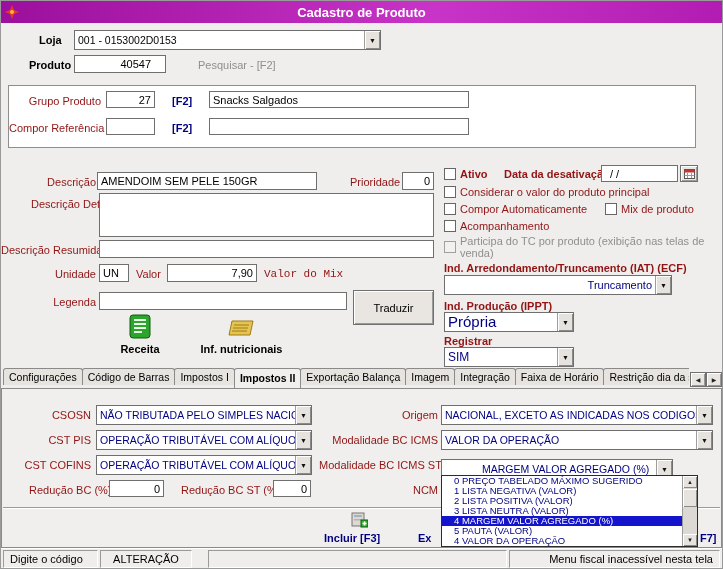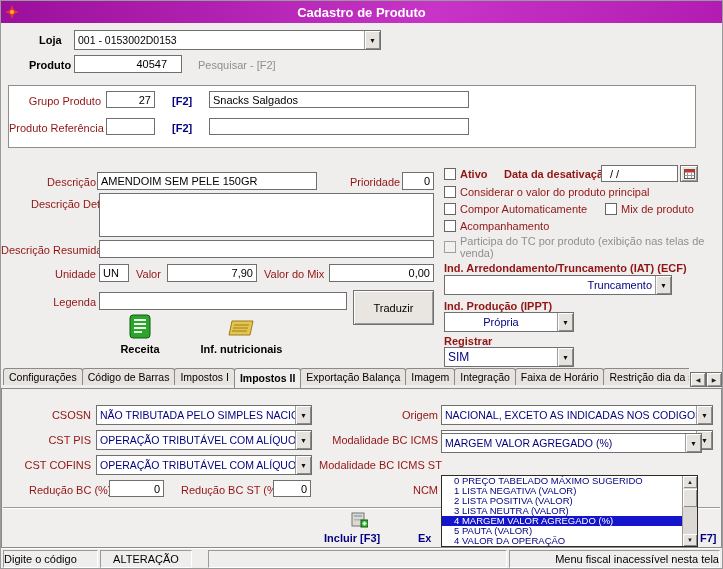--- a/index.html
+++ b/index.html
@@ -59,21 +59,21 @@
   .dditem { height:10px; line-height:10px; font-size:9.5px; color:#000080; padding-left:12px; white-space:nowrap; overflow:hidden; }
   .dditem.sel { background:#1414cc; color:#fff; }
   .ddsb { position:absolute; right:0; top:0; bottom:0; width:15px; background:#dcd9d5; border-left:1px solid #9a9a9a; }
   .sbbtn { position:absolute; left:0; width:14px; height:12px; background:#e6e3df;
     box-shadow:inset 1px 1px 0 #fff, inset -1px -1px 0 #8a8a8a;
     font-size:6px; display:flex; align-items:center; justify-content:center; color:#222; }
   .sbthumb { position:absolute; left:0; top:13px; width:14px; height:18px; background:#e6e3df;
     box-shadow:inset 1px 1px 0 #fff, inset -1px -1px 0 #8a8a8a; }
   .statusbar { position:absolute; left:0; top:547px; width:721px; height:21px; background:#f0eeec; border-top:1px solid #fff; }
   .seg { position:absolute; top:1px; height:18px; border:1px solid; border-color:#9a9a9a #fff #fff #9a9a9a;
-    line-height:16px; padding:0 0; background:#f0eeec; white-space:nowrap; overflow:hidden; font-size:11px; }
+    line-height:16px; padding:0 6px; background:#f0eeec; white-space:nowrap; overflow:hidden; font-size:11px; }
 </style>
 </head>
 <body>
 
 <div id="window">
 
   <div class="abs titlebar">
     <svg class="appicon" width="14" height="14" viewBox="0 0 14 14">
       <polygon points="7,0 9,5 14,7 9,9 7,14 5,9 0,7 5,5" fill="#e23a2a"></polygon>
       <circle cx="7" cy="7" r="2" fill="#ffb23a"></circle>
@@ -81,52 +81,51 @@
     <span>Cadastro de Produto</span>
   </div>
 
   <div class="abs lbl black bold" style="left:38px;top:33px;">Loja</div>
   <div class="combo" style="left:73px;top:29px;width:307px;">
     <span class="val black">001 - 0153002D0153</span>
     <span class="arrowbtn">▼</span>
   </div>
 
   <div class="abs lbl black bold" style="left:28px;top:58px;">Produto</div>
-  <input class="field rt" style="left: 73px; top: 54px; width: 108px; padding-right: 14px;" value="40547">
+  <input class="field rt" style="left: 73px; top: 54px; width: 92px; padding-right: 14px;" value="40547">
   <div class="abs gray" style="left:197px;top:58px;">Pesquisar - [F2]</div>
 
   <div class="groupbox">
     <div class="abs lbl rt" style="left:8px;top:9px;width:84px;">Grupo Produto</div>
     <input class="field rt" style="left: 97px; top: 5px; width: 49px; height: 17px;" value="27">
     <div class="abs navy bold" style="left:163px;top:9px;">[F2]</div>
     <input class="field" style="left: 200px; top: 5px; width: 260px; height: 17px;" value="Snacks Salgados">
 
-    <div class="abs lbl rt" style="left:0px;top:36px;width:92px;">Produto Referência</div>
+    <div class="abs lbl rt" style="left:0px;top:36px;width:92px;">Compor Referência</div>
     <input class="field rt" style="left: 97px; top: 32px; width: 49px; height: 17px;" value="">
     <div class="abs navy bold" style="left:163px;top:36px;">[F2]</div>
     <input class="field" style="left: 200px; top: 32px; width: 260px; height: 17px;" value="">
   </div>
 
   <div class="abs lbl rt" style="left:30px;top:175px;width:65px;">Descrição</div>
   <input class="field" style="left: 96px; top: 171px; width: 220px;" value="AMENDOIM SEM PELE 150GR">
   <div class="abs lbl" style="left:349px;top:175px;">Prioridade</div>
   <input class="field rt" style="left: 401px; top: 171px; width: 32px;" value="0">
 
   <div class="abs lbl rt" style="left:30px;top:197px;width:65px;line-height:13px;">Descrição Detalhada</div>
   <textarea class="field" style="left: 98px; top: 192px; width: 335px; height: 44px;"></textarea>
 
   <div class="abs lbl rt" style="left:0px;top:243px;width:95px;">Descrição Resumida</div>
   <input class="field" style="left: 98px; top: 239px; width: 335px;" value="">
 
   <div class="abs lbl rt" style="left:50px;top:267px;width:45px;">Unidade</div>
   <input class="field" style="left: 98px; top: 263px; width: 30px;" value="UN">
   <div class="abs lbl" style="left:135px;top:267px;">Valor</div>
   <input class="field rt" style="left: 166px; top: 263px; width: 90px;" value="7,90">
-  <div class="abs lbl" style="left:263px;top:267px;">Valor do Mix</div>
-  <input class="field rt" style="left: 328px; top: 263px; width: 105px;" value="0,00">
+  <div class="abs lbl" style="left:263px;top:267px;font-family:Liberation Mono, monospace;">Valor do Mix</div>
 
   <div class="abs lbl rt" style="left:50px;top:295px;width:45px;">Legenda</div>
   <input class="field" style="left: 98px; top: 291px; width: 248px;" value="">
   <div class="pushbtn" style="left:352px;top:289px;width:81px;height:35px;">Traduzir</div>
 
   <svg class="abs" style="left:128px;top:313px;" width="22" height="25" viewBox="0 0 22 25">
     <rect x="1" y="1" width="20" height="23" rx="3" fill="#2ca52c" stroke="#0c5c0c"></rect>
     <rect x="5" y="5" width="12" height="2" fill="#eaffea"></rect>
     <rect x="5" y="9" width="12" height="2" fill="#eaffea"></rect>
     <rect x="5" y="13" width="12" height="2" fill="#eaffea"></rect>
@@ -171,21 +170,21 @@
   <div class="abs gray" style="left:459px;top:234px;width:252px;line-height:12px;white-space:normal;">Participa do TC por produto (exibição nas telas de venda)</div>
 
   <div class="abs lbl bold" style="left:443px;top:261px;">Ind. Arredondamento/Truncamento (IAT) (ECF)</div>
   <div class="combo" style="left:443px;top:274px;width:228px;">
     <span class="val" style="font-size:11px;text-align:right;">Truncamento</span>
     <span class="arrowbtn">▼</span>
   </div>
 
   <div class="abs lbl bold" style="left:443px;top:299px;">Ind. Produção (IPPT)</div>
   <div class="combo" style="left:443px;top:311px;width:130px;">
-    <span class="val" style="font-size:11px;text-align:center;">Própria</span>
+    <span class="val" style="font-size:15px;">Própria</span>
     <span class="arrowbtn">▼</span>
   </div>
 
   <div class="abs lbl bold" style="left:443px;top:334px;">Registrar</div>
   <div class="combo" style="left:443px;top:346px;width:130px;">
     <span class="val" style="font-size:12px;">SIM</span>
     <span class="arrowbtn">▼</span>
   </div>
 
   <div class="tabs">
@@ -235,21 +234,21 @@
     <span class="arrowbtn">▼</span>
   </div>
 
   <div class="abs lbl rt" style="left:330px;top:433px;width:107px;">Modalidade BC ICMS</div>
   <div class="combo" style="left:440px;top:429px;width:272px;">
     <span class="val">VALOR DA OPERAÇÃO</span>
     <span class="arrowbtn">▼</span>
   </div>
 
   <div class="abs lbl rt" style="left:318px;top:458px;width:119px;">Modalidade BC ICMS ST</div>
-  <div class="combo" style="left:440px;top:432px;width:261px;">
+  <div class="combo" style="left:440px;top:458px;width:232px;padding-left:37px;">
     <span class="val">MARGEM VALOR AGREGADO (%)</span>
     <span class="arrowbtn">▼</span>
   </div>
 
   <div class="abs lbl rt" style="left:407px;top:483px;width:30px;">NCM</div>
   <input class="field" style="left: 440px; top: 479px; width: 160px; height: 17px; z-index: 1;" value="">
 
   <div class="ddlist">
     <div class="dditems">
       <div class="dditem">0 PREÇO TABELADO MÁXIMO SUGERIDO</div>

